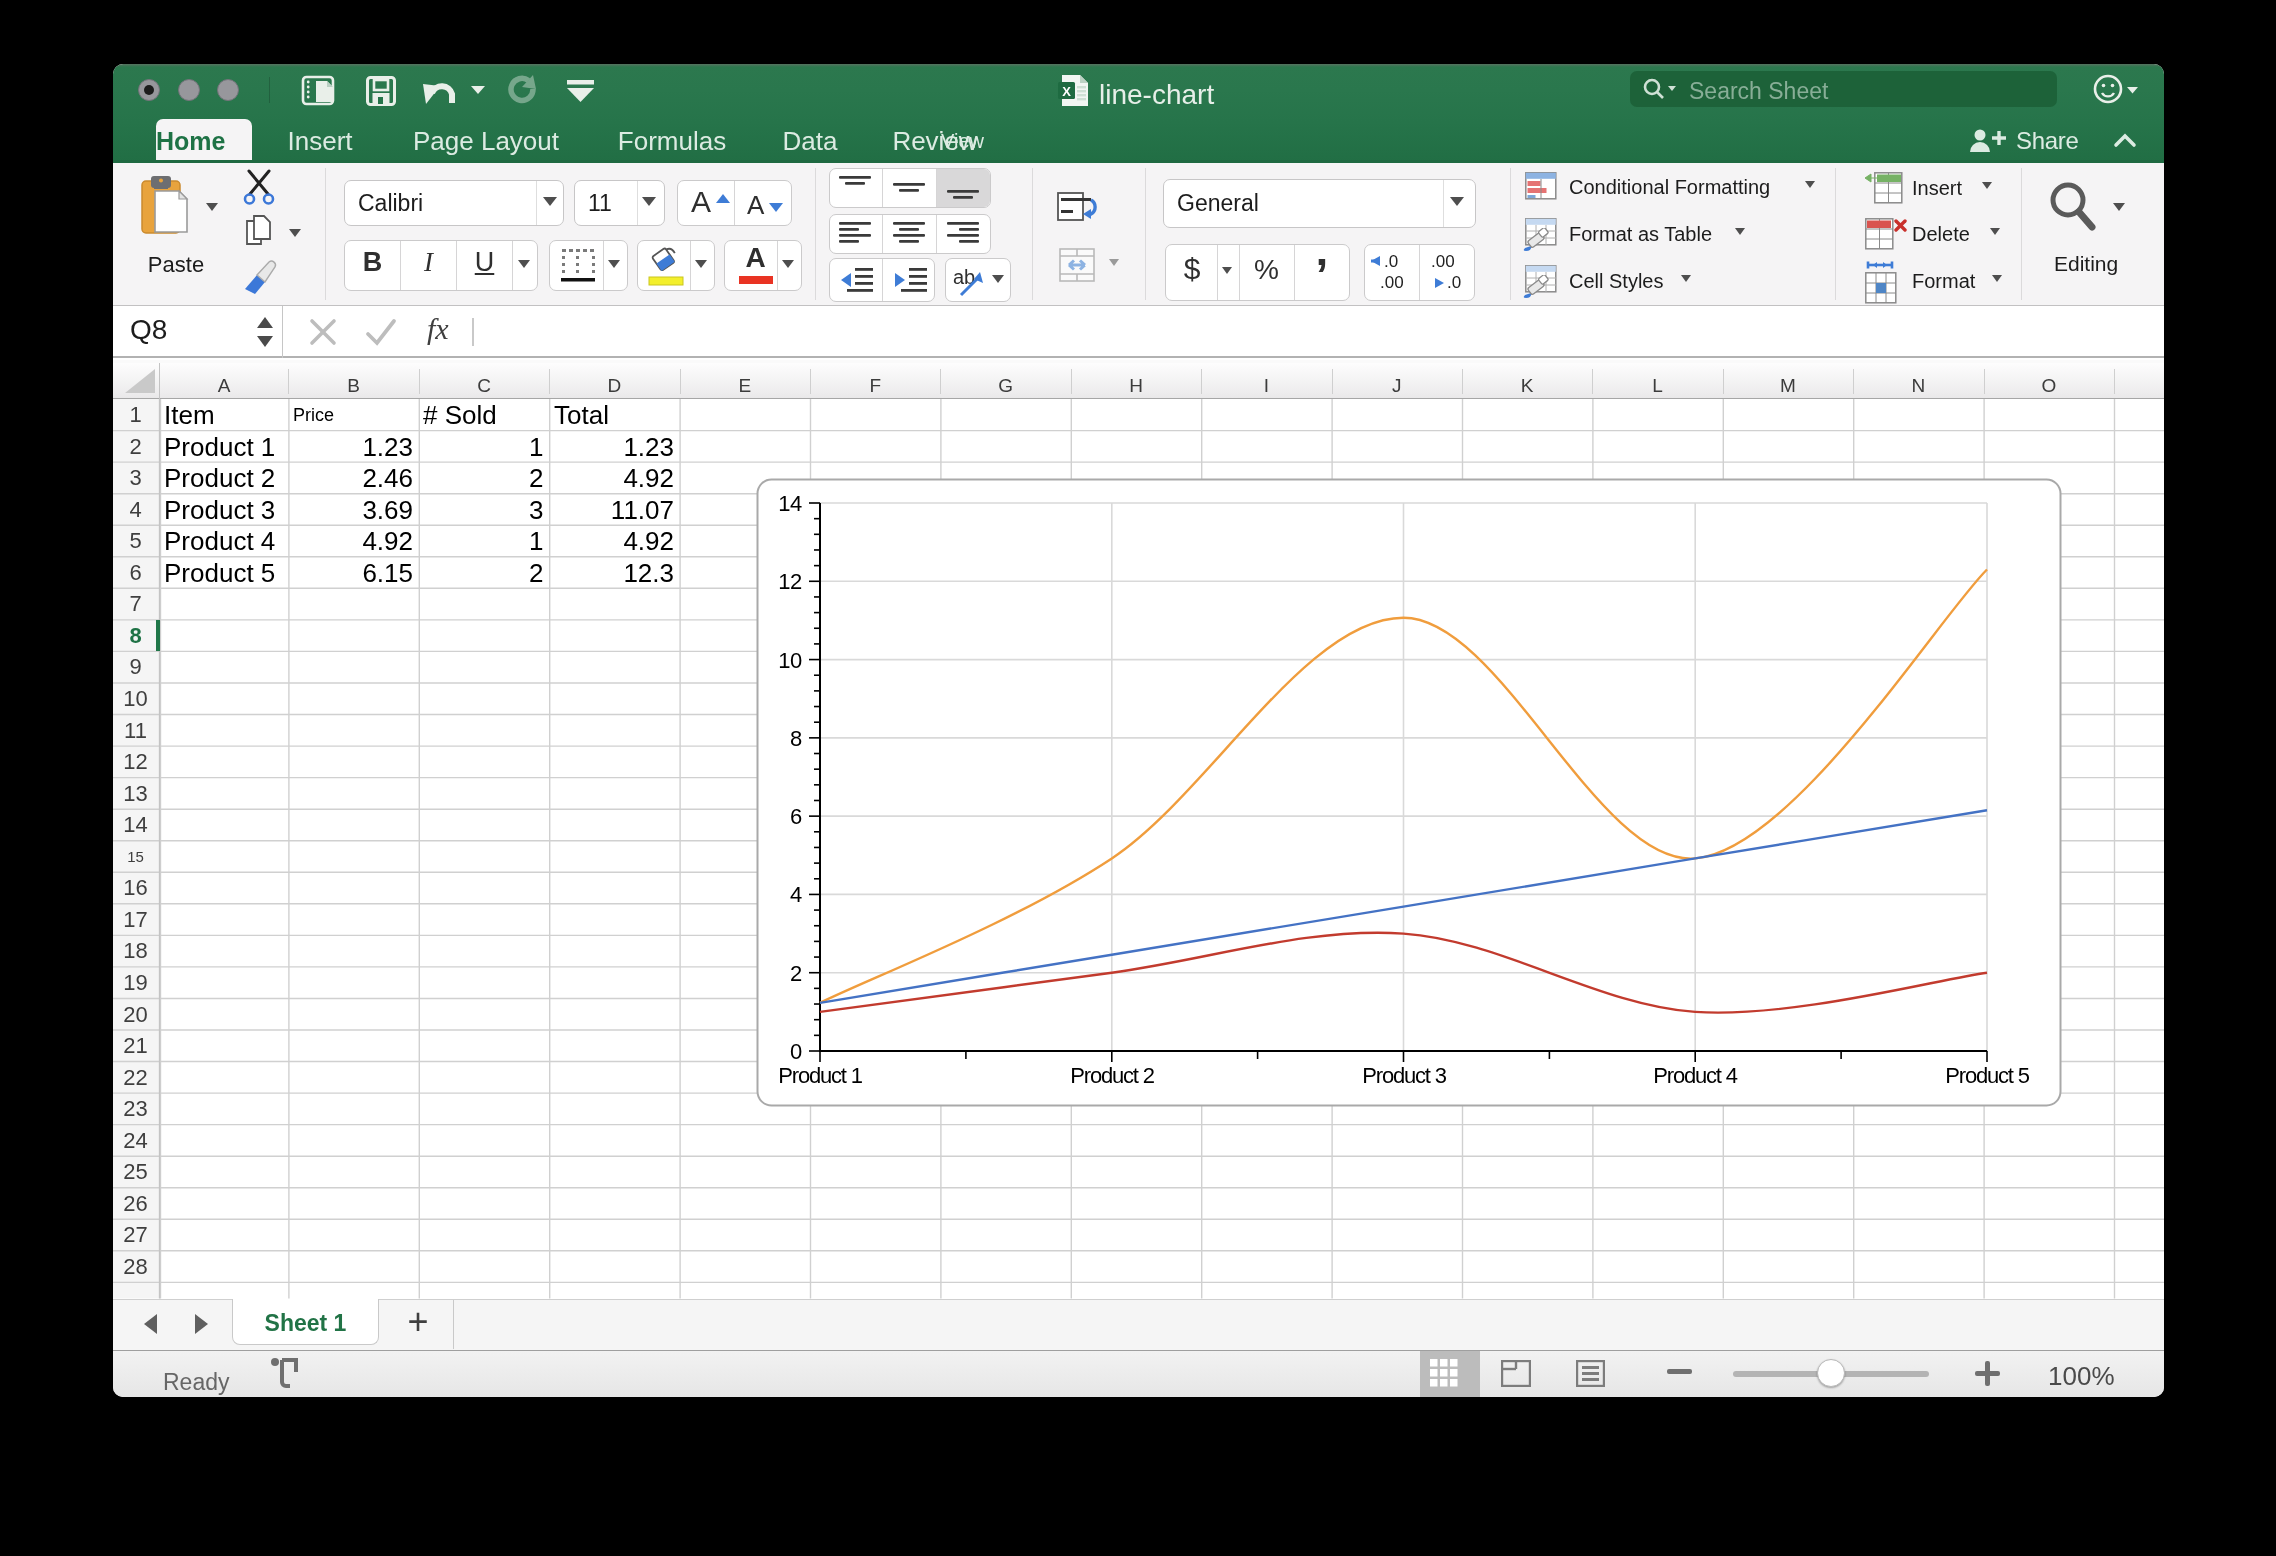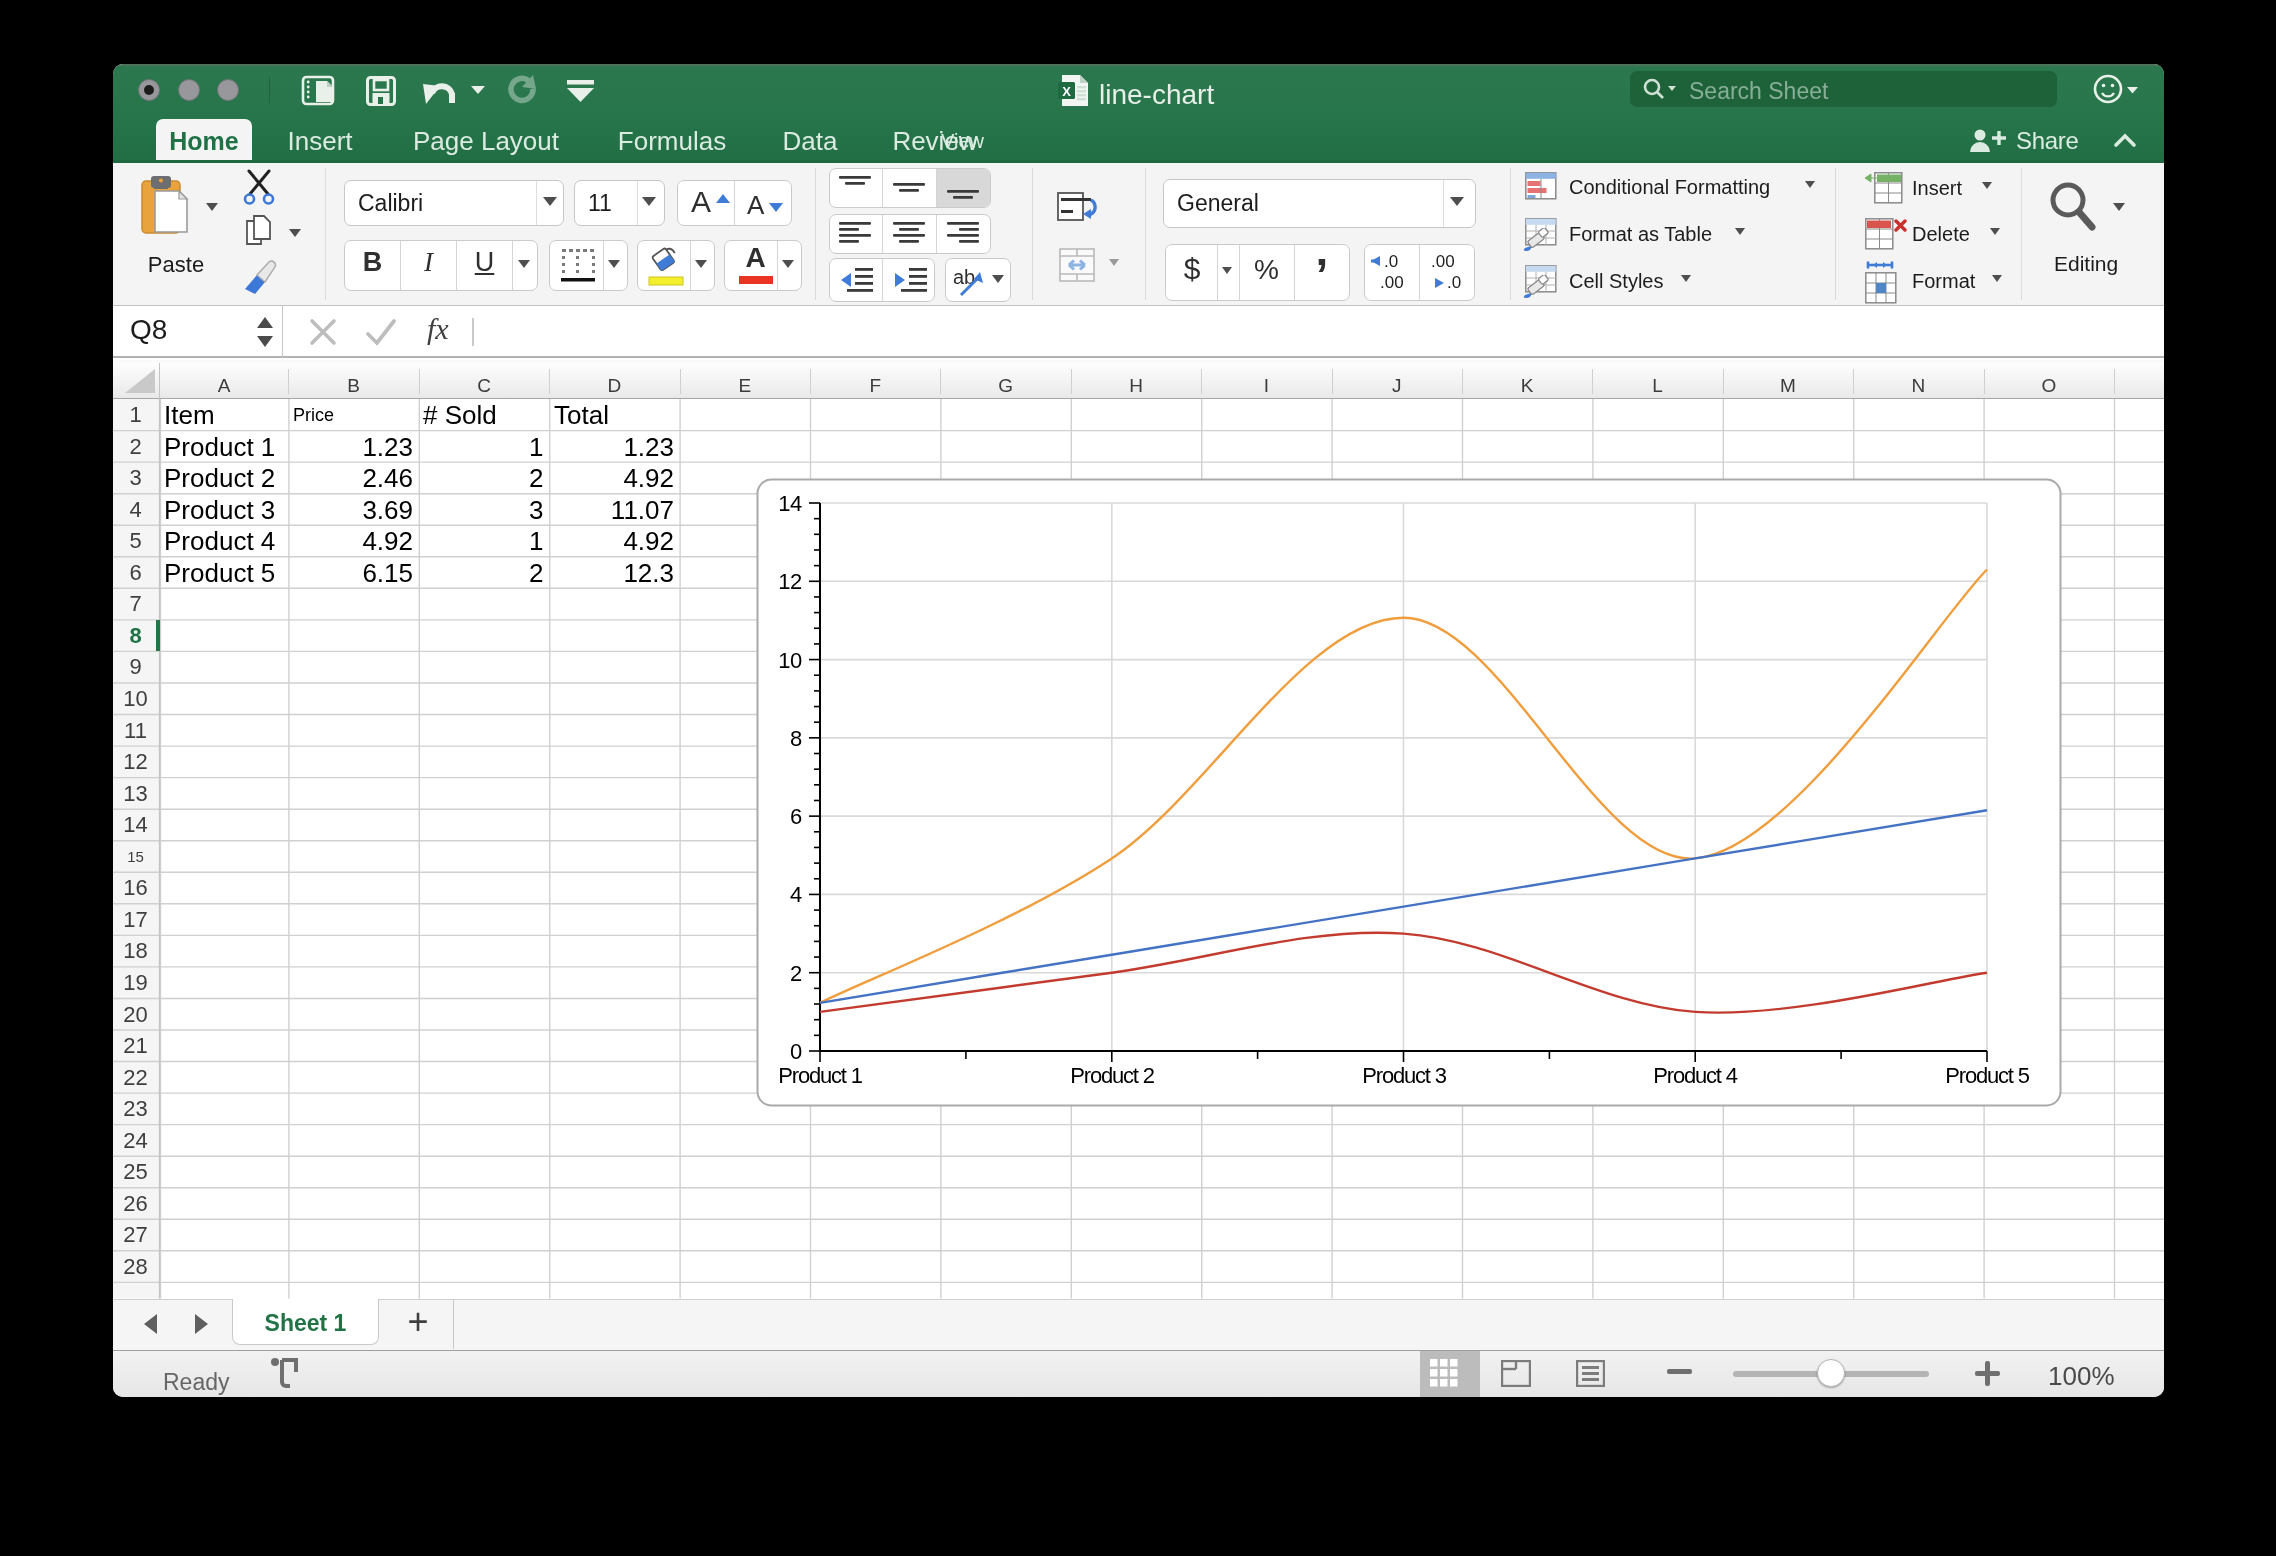--- a/index.html
+++ b/index.html
@@ -76,21 +76,21 @@
 </svg>
 <div class="abs" style="left:1576px;top:14px;font-size:23px;color:#88ae97;">Search Sheet</div>
 <svg class="abs" style="left:1980px;top:10px;" width="48" height="32" viewBox="0 0 48 32">
  <circle cx="15" cy="15" r="13" fill="none" stroke="#e9efe9" stroke-width="2.6"></circle>
  <circle cx="10.5" cy="11.5" r="1.8" fill="#e9efe9"></circle>
       <circle cx="19.5" cy="11.5" r="1.8" fill="#e9efe9"></circle>
  <path d="M9 19 a7 7 0 0 0 12 0" fill="none" stroke="#e9efe9" stroke-width="2.4"></path>
  <path d="M34 13 L45 13 L39.5 19.5 Z" fill="#e9efe9"></path>
 </svg>
 <div class="abs" style="left:43px;top:55px;width:96px;height:44px;background:#f5f4f5;border-radius:7px 7px 0 0;"></div>
-<div class="abs" style="left:43px;top:61px;width:96px;height:32px;line-height:32px;text-align:center;font-size:25px;font-weight:700;color:#1e7245;">Home</div>
+<div class="abs" style="left:43px;top:61px;width:96px;height:32px;line-height:32px;text-align:left;font-size:25px;font-weight:700;color:#1e7245;">Home</div>
 <div class="abs" style="left:87px;top:61px;width:240px;height:32px;line-height:32px;text-align:center;font-size:26px;font-weight:500;color:#dcebe2;">Insert</div>
 <div class="abs" style="left:253px;top:61px;width:240px;height:32px;line-height:32px;text-align:center;font-size:26px;font-weight:500;color:#dcebe2;">Page Layout</div>
 <div class="abs" style="left:439px;top:61px;width:240px;height:32px;line-height:32px;text-align:center;font-size:26px;font-weight:500;color:#dcebe2;">Formulas</div>
 <div class="abs" style="left:577px;top:61px;width:240px;height:32px;line-height:32px;text-align:center;font-size:26px;font-weight:500;color:#dcebe2;">Data</div>
 <div class="abs" style="left:702px;top:61px;width:240px;height:32px;line-height:32px;text-align:center;font-size:26px;font-weight:500;color:#dcebe2;">Review</div>
 <div class="abs" style="left:828px;top:61px;width:240px;height:32px;line-height:32px;text-align:left;font-size:20px;font-weight:500;color:#dcebe2;">View</div>
 <svg class="abs" style="left:1855px;top:64px;" width="40" height="26" viewBox="0 0 40 26">
  <circle cx="12" cy="7" r="5.5" fill="#dcebe2"></circle>
  <path d="M2 24 a10 10 0 0 1 20 0 Z" fill="#dcebe2"></path>
  <g stroke="#dcebe2" stroke-width="3.4">

